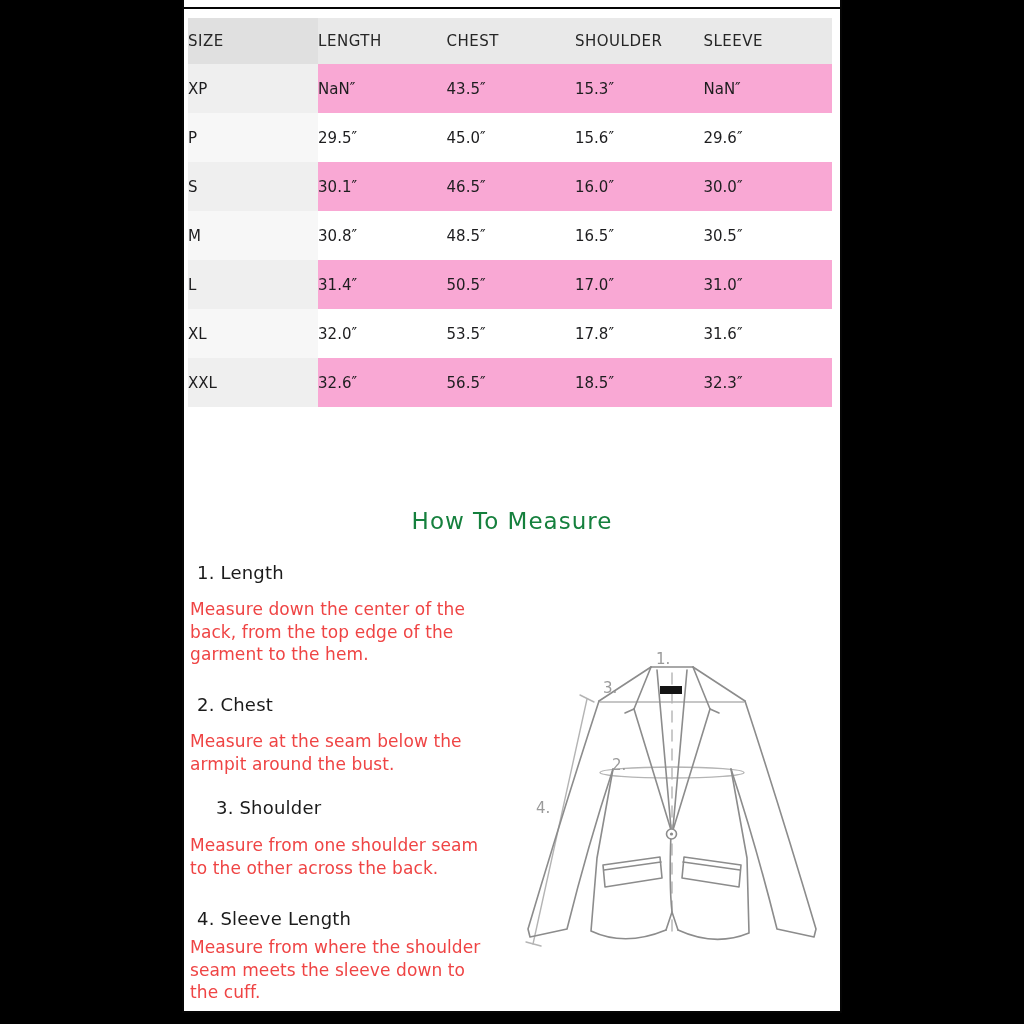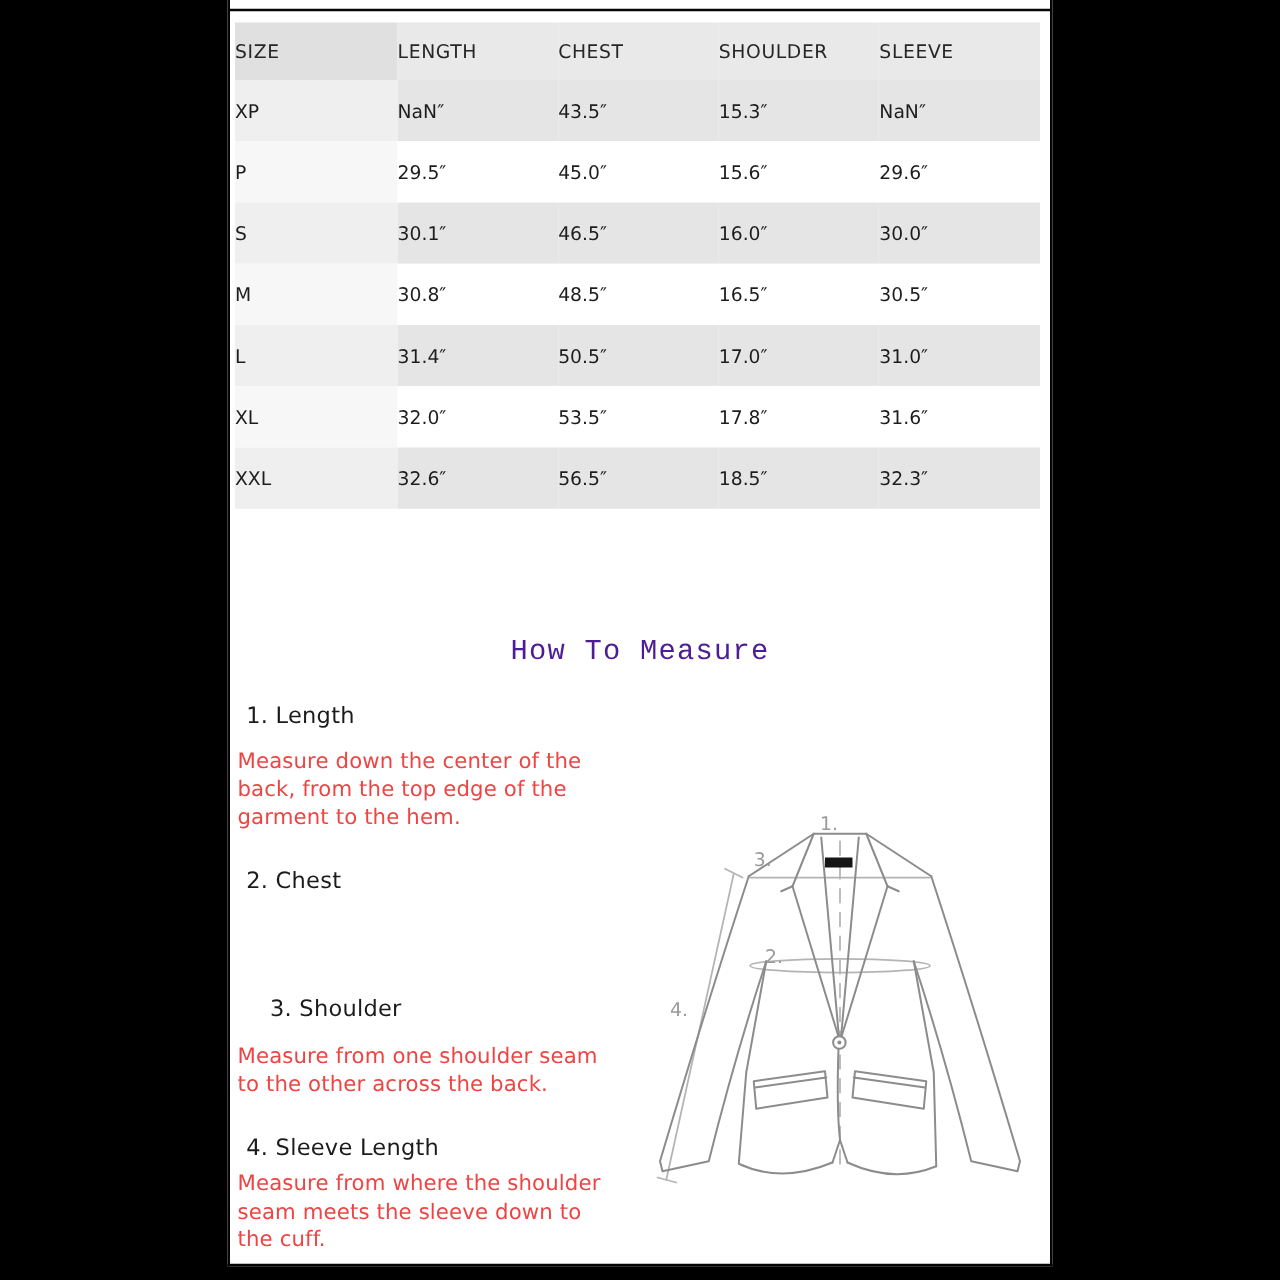--- a/index.html
+++ b/index.html
@@ -26,31 +26,30 @@
   }
   table.size-chart col.c-size { width:20.2%; }
   table.size-chart col.c-val  { width:19.95%; }
   table.size-chart th, table.size-chart td {
     text-align:left; vertical-align:middle; font-weight:normal;
   }
   table.size-chart thead tr { height:46px; }
   table.size-chart tbody tr { height:49px; }
   thead th { background:#e9e9e9; letter-spacing:0.5px; color:#262626; }
   thead th.size-col { background:#e0e0e0; }
-  tbody tr.odd td { background:#e5e5e5; }
+  tbody tr.odd td { background:#f9a8d4; }
   tbody tr.odd td.size-col { background:#efefef; }
   tbody tr.even td { background:#ffffff; }
   tbody tr.even td.size-col { background:#f7f7f7; }
 
   
   .htm-title {
     position:absolute; left:0; top:508px; width:100%;
-    text-align:center; font-size:23px; letter-spacing:1px; color:#4c1d95;
+    text-align:center; font-size:23px; letter-spacing:1px; color:#15803d;
     font-weight:400;
-    font-family:Liberation Mono, monospace;
   }
   .section { position:absolute; left:6px; width:310px; }
   .section h3 {
     font-size:18px; font-weight:400; color:#1b1b1b; padding-left:7px;
     letter-spacing:0.2px;
   }
   .section p {
     font-size:17px; line-height:22.5px; color:#ef4444; width:298px;
     letter-spacing:0.1px;
   }
@@ -147,20 +146,23 @@
 
     <div class="section" id="sec1-h">
       <h3>1. Length</h3>
     </div>
     <div class="section" id="sec1-p">
       <p>Measure down the center of the back, from the top edge of the garment to the hem.</p>
     </div>
 
     <div class="section" id="sec2-h">
       <h3>2. Chest</h3>
+    </div>
+    <div class="section" id="sec2-p">
+      <p>Measure at the seam below the armpit around the bust.</p>
     </div>
 
     <div class="section" id="sec3-h">
       <h3>3. Shoulder</h3>
     </div>
     <div class="section" id="sec3-p">
       <p>Measure from one shoulder seam to the other across the back.</p>
     </div>
 
     <div class="section" id="sec4-h">

